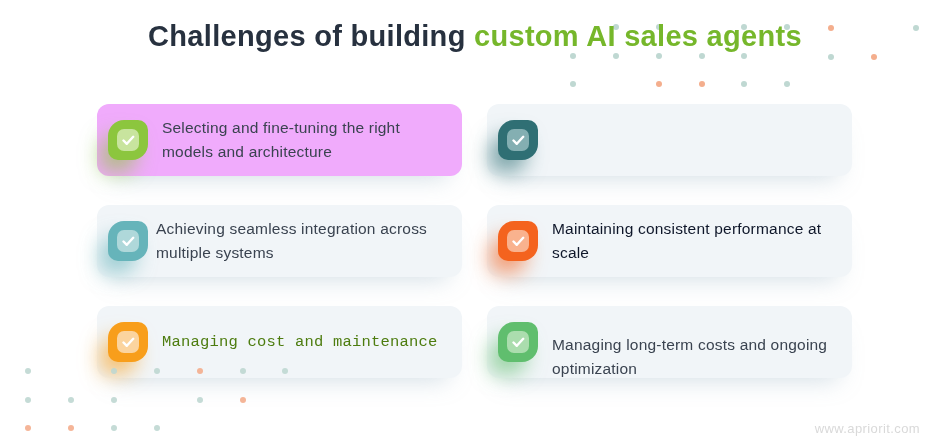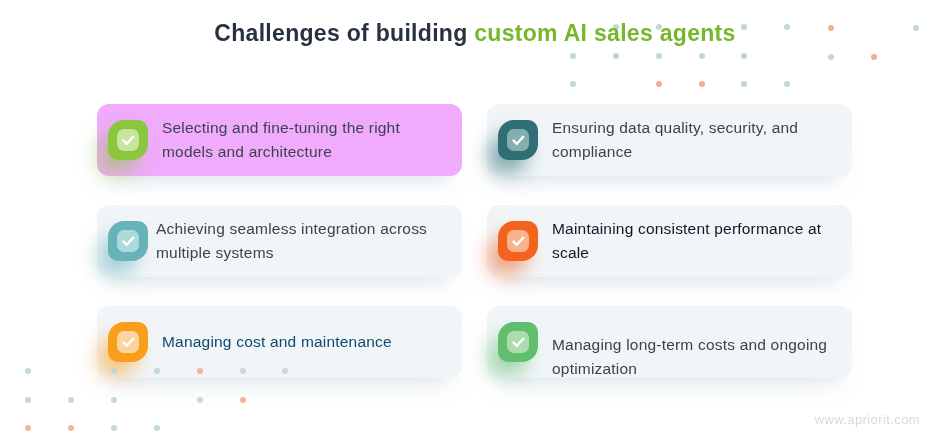--- a/index.html
+++ b/index.html
@@ -8,21 +8,21 @@
     position: relative;
     width: 950px; height: 448px;
     background: #ffffff;
     font-family: "Liberation Sans", sans-serif;
     overflow: hidden;
   }
   .title {
     position: absolute;
     top: 20px; left: 0; right: 0;
     text-align: center;
-    font-size: 23px;
+    font-size: 29px;
     font-weight: bold;
     letter-spacing: 0.3px;
     z-index: 2;
   }
   .dot-layer { position: absolute; inset: 0; pointer-events: none; }
   #dots-top-right { z-index: 1; }
   #dots-bottom-left { z-index: 4; opacity: 0.9; }
   .dot {
     position: absolute;
     width: 6px; height: 6px;
@@ -63,21 +63,21 @@
   }
   .card-text {
     margin-left: 14px;
     font-size: 15.5px;
     line-height: 24px;
     letter-spacing: 0.2px;
     max-width: 284px;
   }
   .watermark {
     position: absolute;
-    right: 30px; bottom: 21px;
+    right: 30px; bottom: 12px;
     font-size: 13px;
     letter-spacing: 0.4px;
     z-index: 2;
   }
 </style>
 </head>
 <body>
 
 <div class="dot-layer" id="dots-top-right">
     <span class="dot" style="left: 613px; top: 24px; background: rgb(191, 216, 210);"></span>
@@ -133,21 +133,20 @@
   </div>
 
   <div class="card" style="background: rgb(241, 245, 248);">
     <span class="icon" style="background: rgb(47, 111, 116); box-shadow: rgba(47, 111, 116, 0.6) -10px 14px 20px -2px;">
       <span class="icon-inner" style="background: rgb(132, 175, 178);">
         <svg width="13" height="11" viewBox="0 0 13 11">
             <polyline class="check-stroke" points="1.5,5.5 4.8,8.8 11.2,1.8" fill="none" stroke-width="2.4" stroke-linecap="round" stroke-linejoin="round" stroke="#FFFFFF"></polyline>
           </svg>
       </span>
     </span>
-    <span class="card-text" style="color: rgb(58, 67, 80);">Ensuring data quality, security, and compliance</span>
   </div>
 
   <div class="card" style="background: rgb(241, 245, 248);">
     <span class="icon" style="background: rgb(102, 180, 186); box-shadow: rgba(102, 180, 186, 0.6) -10px 14px 20px -2px;">
       <span class="icon-inner" style="background: rgb(175, 216, 218);">
         <svg width="13" height="11" viewBox="0 0 13 11">
             <polyline class="check-stroke" points="1.5,5.5 4.8,8.8 11.2,1.8" fill="none" stroke-width="2.4" stroke-linecap="round" stroke-linejoin="round" stroke="#FFFFFF"></polyline>
           </svg>
       </span>
     </span>
@@ -166,21 +165,21 @@
   </div>
 
   <div class="card" style="background: rgb(241, 245, 248);">
     <span class="icon" style="background: rgb(248, 158, 27); box-shadow: rgba(248, 158, 27, 0.6) -10px 14px 20px -2px;">
       <span class="icon-inner" style="background: rgb(251, 212, 159);">
         <svg width="13" height="11" viewBox="0 0 13 11">
             <polyline class="check-stroke" points="1.5,5.5 4.8,8.8 11.2,1.8" fill="none" stroke-width="2.4" stroke-linecap="round" stroke-linejoin="round" stroke="#FFFFFF"></polyline>
           </svg>
       </span>
     </span>
-    <span class="card-text" style="color: #0c4a6e;">Managing cost and maintenance</span>
+    <span class="card-text" style="color: #4d7c0f; font-family: Liberation Mono, monospace;">Managing cost and maintenance</span>
   </div>
 
   <div class="card" style="background: rgb(241, 245, 248);">
     <span class="icon" style="background: rgb(96, 190, 110); box-shadow: rgba(96, 190, 110, 0.6) -10px 14px 20px -2px;">
       <span class="icon-inner" style="background: rgb(171, 221, 174);">
         <svg width="13" height="11" viewBox="0 0 13 11">
             <polyline class="check-stroke" points="1.5,5.5 4.8,8.8 11.2,1.8" fill="none" stroke-width="2.4" stroke-linecap="round" stroke-linejoin="round" stroke="#FFFFFF"></polyline>
           </svg>
       </span>
     </span>

